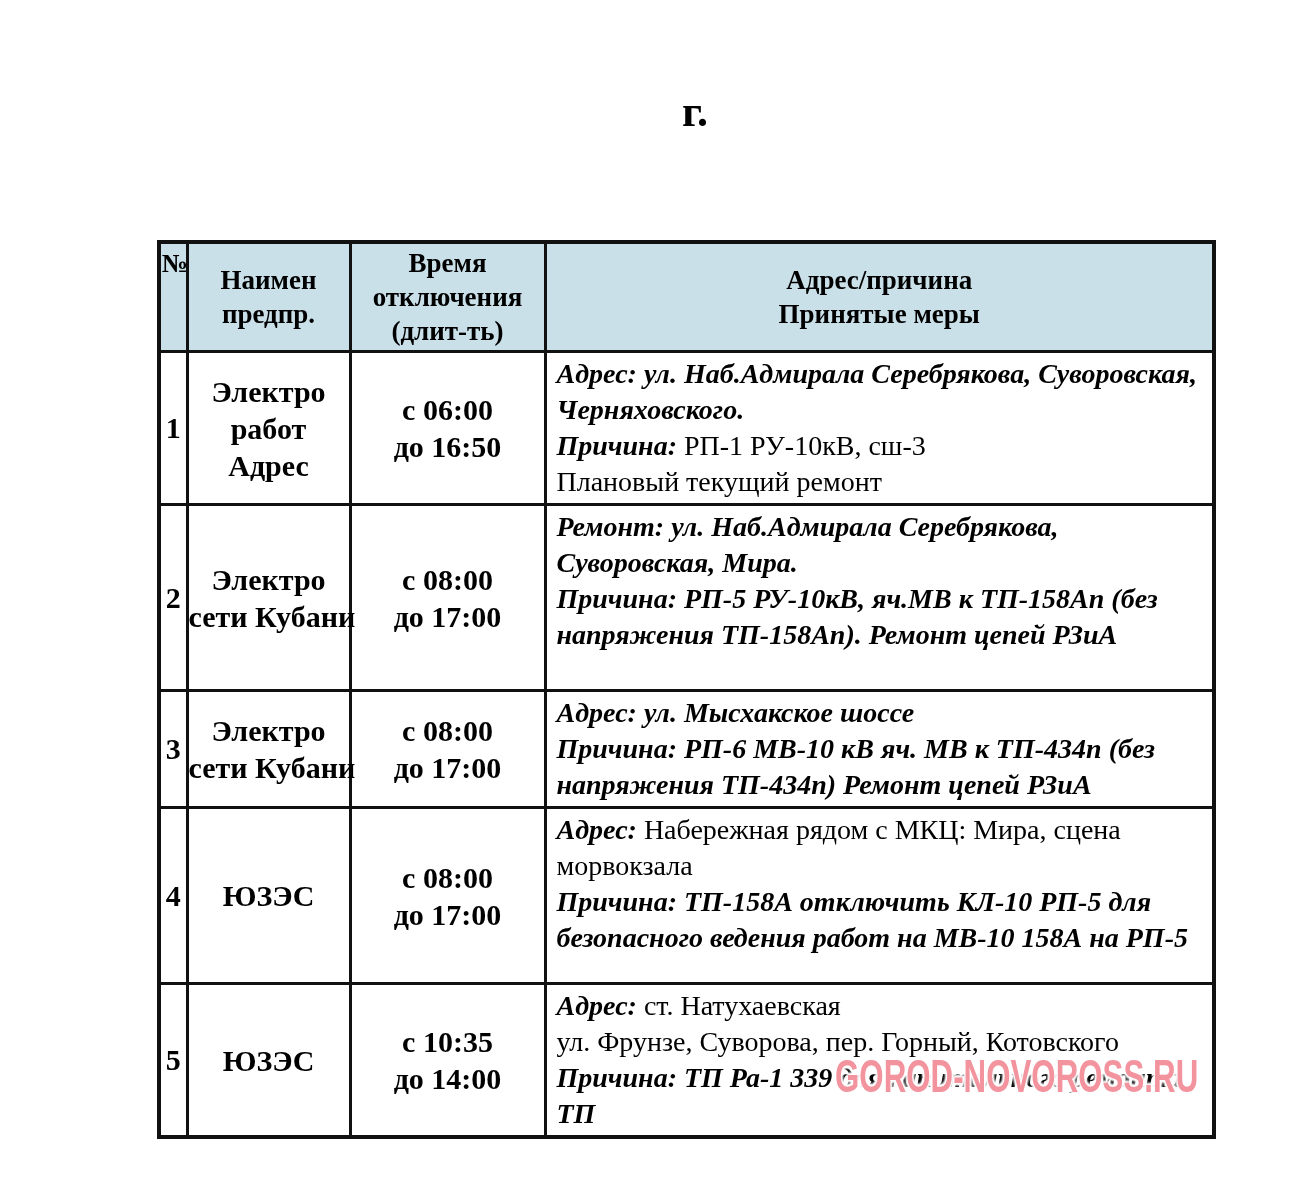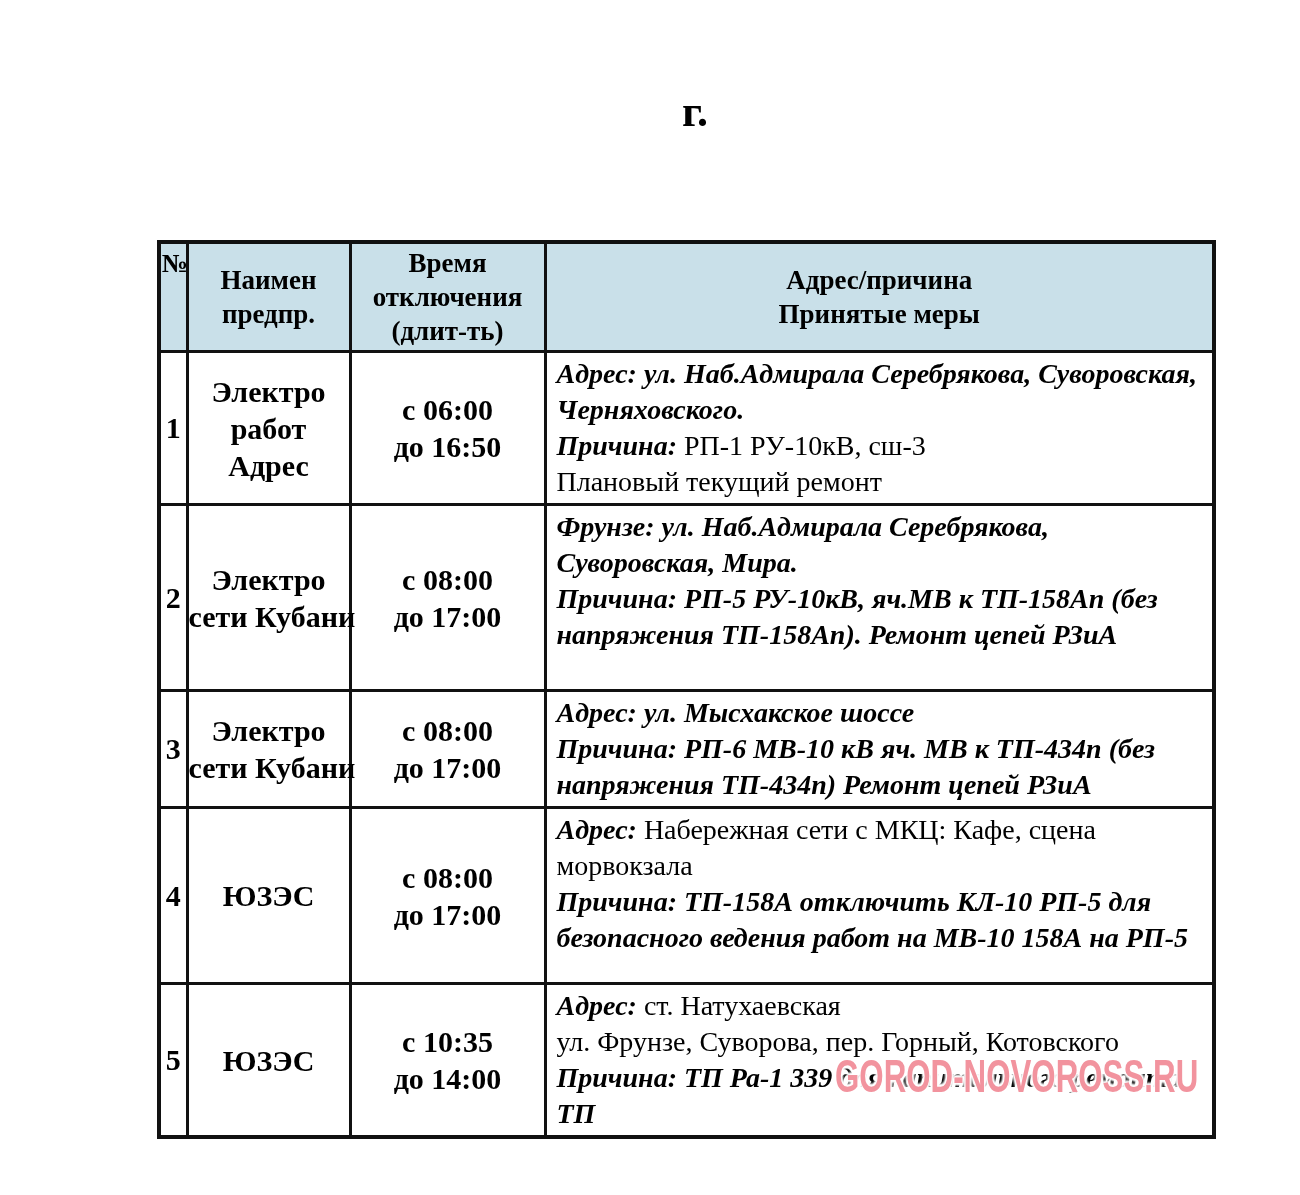--- a/index.html
+++ b/index.html
@@ -151,21 +151,21 @@
         <td class="c-num">2</td>
         <td class="c-company">
           <div class="nowrap">Электро</div>
           <div class="nowrap">сети Кубани</div>
         </td>
         <td class="c-time">
           <div class="nowrap">с 08:00</div>
           <div class="nowrap">до 17:00</div>
         </td>
         <td class="c-details">
-          <div class="para"><span class="b">Фрунзе: ул. Наб.Адмирала Серебрякова, Суворовская, Мира.</span></div>
+          <div class="para"><span class="b">Ремонт: ул. Наб.Адмирала Серебрякова, Суворовская, Мира.</span></div>
           <div class="para"><span class="b">Причина: РП-5 РУ-10кВ, яч.МВ к ТП-158Ап (без напряжения ТП-158Ап). Ремонт цепей РЗиА</span></div>
         </td>
       </tr>
       <tr>
         <td class="c-num">3</td>
         <td class="c-company">
           <div class="nowrap">Электро</div>
           <div class="nowrap">сети Кубани</div>
         </td>
         <td class="c-time">
@@ -180,21 +180,21 @@
       <tr>
         <td class="c-num">4</td>
         <td class="c-company">
           <div class="nowrap">ЮЗЭС</div>
         </td>
         <td class="c-time">
           <div class="nowrap">с 08:00</div>
           <div class="nowrap">до 17:00</div>
         </td>
         <td class="c-details">
-          <div class="para"><span class="b">Адрес:</span><span class="r"> Набережная сети с МКЦ: Кафе, сцена морвокзала</span></div>
+          <div class="para"><span class="b">Адрес:</span><span class="r"> Набережная рядом с МКЦ: Мира, сцена морвокзала</span></div>
           <div class="para"><span class="b">Причина: ТП-158А отключить КЛ-10 РП-5 для безопасного ведения работ на МВ-10 158А на РП-5</span></div>
         </td>
       </tr>
       <tr>
         <td class="c-num">5</td>
         <td class="c-company">
           <div class="nowrap">ЮЗЭС</div>
         </td>
         <td class="c-time">
           <div class="nowrap">с 10:35</div>

